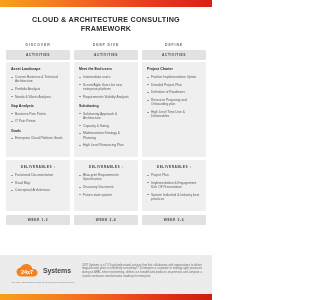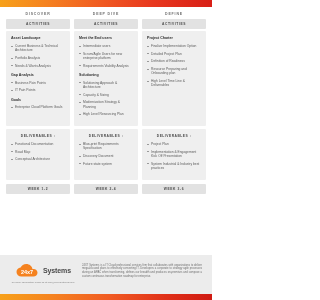--- a/index.html
+++ b/index.html
@@ -87,20 +87,23 @@
   .bottombar{height:6px;width:100%;
     background:linear-gradient(100deg,#f7a11a 0%,#f58220 25%,#f05a22 52%,#e03018 78%,#cf1a12 100%);}
 </style>
 </head>
 <body>
 
 <div class="page">
 
   <div class="topbar"></div>
 
+  <div class="title-wrap">
+    <div class="title">CLOUD &amp; ARCHITECTURE CONSULTING FRAMEWORK</div>
+  </div>
 
   <div class="phases">
 
     <div class="col">
       <div class="phase-name">DISCOVER</div>
       <div class="band">ACTIVITIES</div>
       <div class="card">
         <div class="grp-title">Asset Landscape</div>
         <ul>
           <li>Current Business &amp; Technical Architecture</li>

